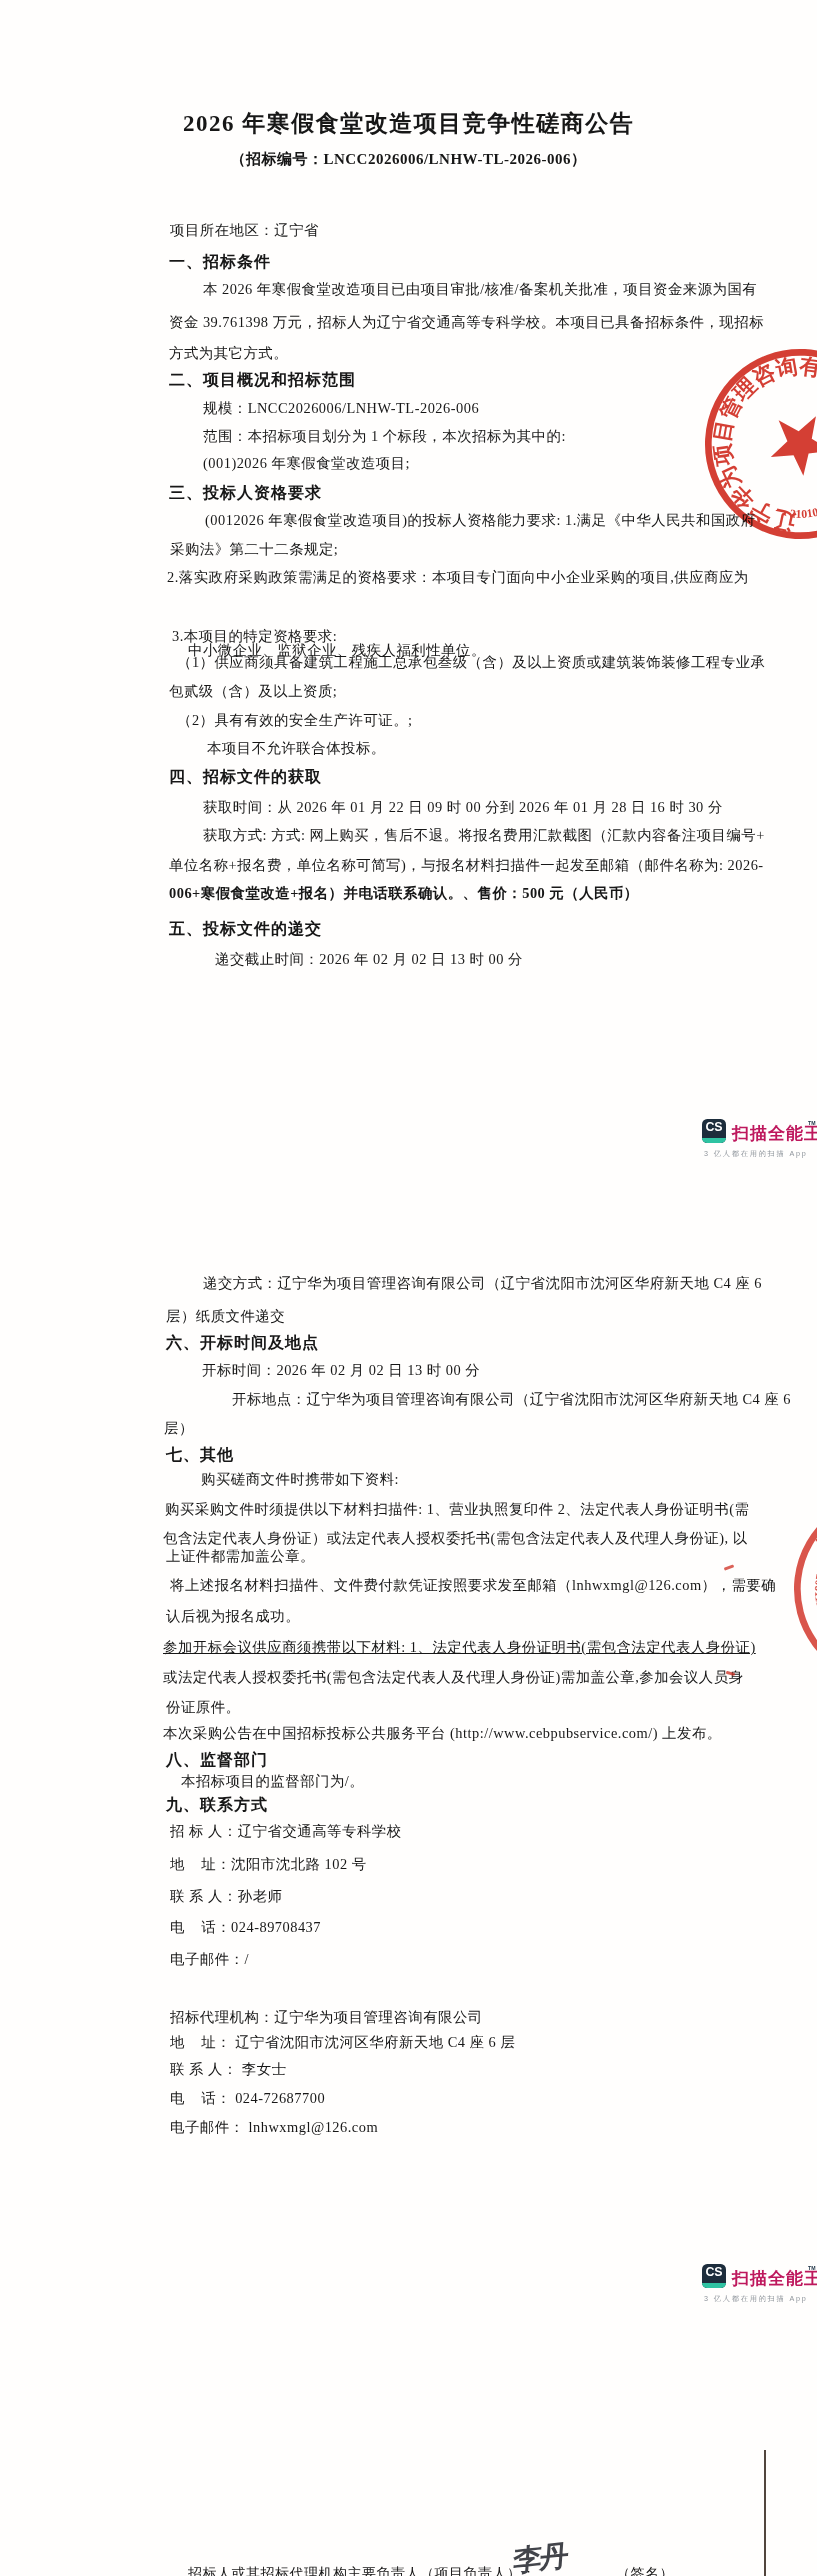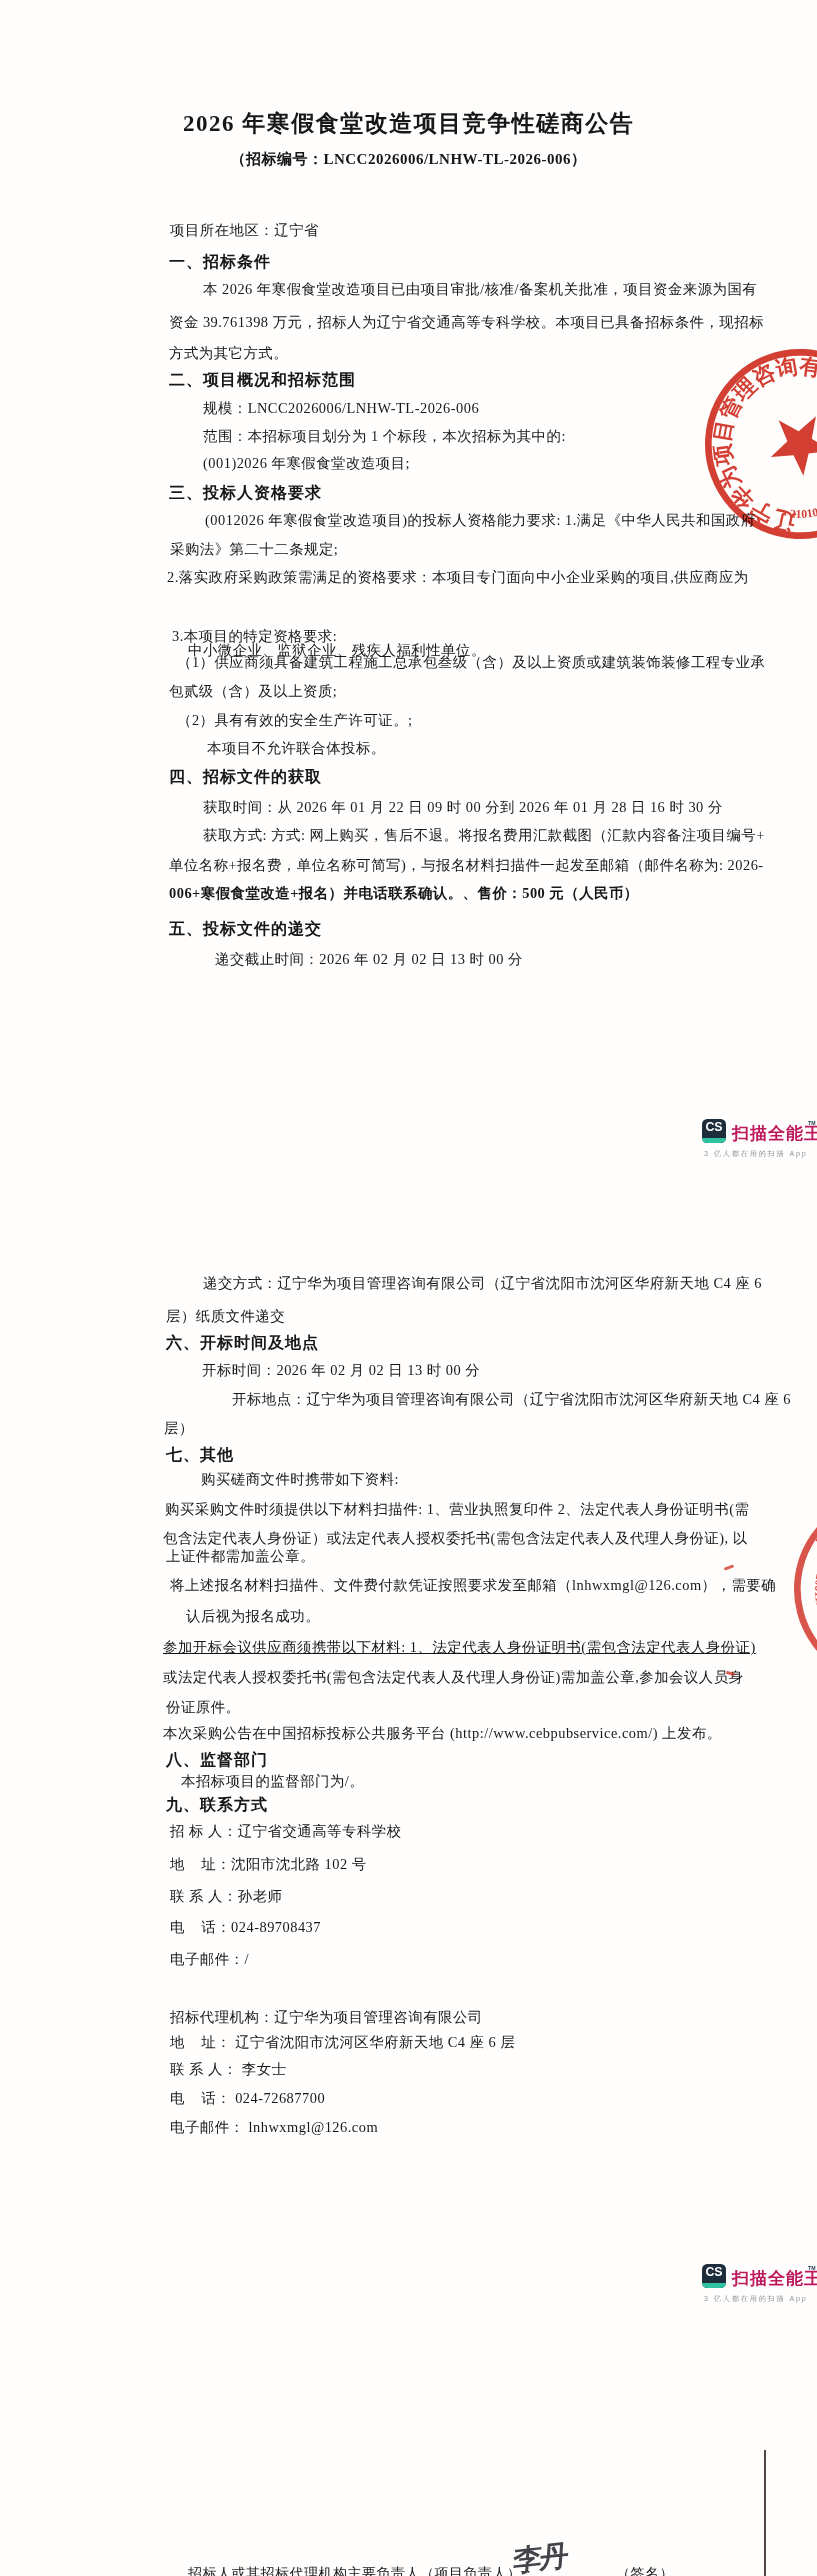--- a/index.html
+++ b/index.html
@@ -93,21 +93,21 @@
   <div class="ln" style="left:202px;top:1363px;">开标时间：2026 年 02 月 02 日 13 时 00 分</div>
   <div class="ln" style="left:202px;top:1392px;margin-left:30px;">开标地点：辽宁华为项目管理咨询有限公司（辽宁省沈阳市沈河区华府新天地 C4 座 6</div>
   <div class="ln" style="left:164px;top:1421px;">层）</div>
 
   <div class="ln hd" style="left:166px;top:1446px;">七、其他</div>
   <div class="ln" style="left:201px;top:1472px;">购买磋商文件时携带如下资料:</div>
   <div class="ln" style="left:165px;top:1502px;">购买采购文件时须提供以下材料扫描件: 1、营业执照复印件 2、法定代表人身份证明书(需</div>
   <div class="ln" style="left:163px;top:1531px;">包含法定代表人身份证）或法定代表人授权委托书(需包含法定代表人及代理人身份证), 以</div>
   <div class="ln" style="left:166px;top:1549px;">上证件都需加盖公章。</div>
   <div class="ln" style="left:170px;top:1578px;">将上述报名材料扫描件、文件费付款凭证按照要求发至邮箱（lnhwxmgl@126.com），需要确</div>
-  <div class="ln" style="left:166px;top:1609px;margin-left:20px;">认后视为报名成功。</div>
+  <div class="ln" style="left:166px;top:1609px;">认后视为报名成功。</div>
   <div class="ln" style="left:163px;top:1640px;text-decoration:underline;">参加开标会议供应商须携带以下材料: 1、法定代表人身份证明书(需包含法定代表人身份证)</div>
   <div class="ln" style="left:163px;top:1670px;">或法定代表人授权委托书(需包含法定代表人及代理人身份证)需加盖公章,参加会议人员身</div>
   <div class="ln" style="left:166px;top:1700px;">份证原件。</div>
   <div class="ln" style="left:163px;top:1726px;">本次采购公告在中国招标投标公共服务平台 (http://www.cebpubservice.com/) 上发布。</div>
 
   <div class="ln hd" style="left:166px;top:1751px;">八、监督部门</div>
   <div class="ln" style="left:181px;top:1774px;">本招标项目的监督部门为/。</div>
 
   <div class="ln hd" style="left:166px;top:1796px;">九、联系方式</div>
   <div class="ln" style="left:170px;top:1824px;">招 标 人：辽宁省交通高等专科学校</div>

